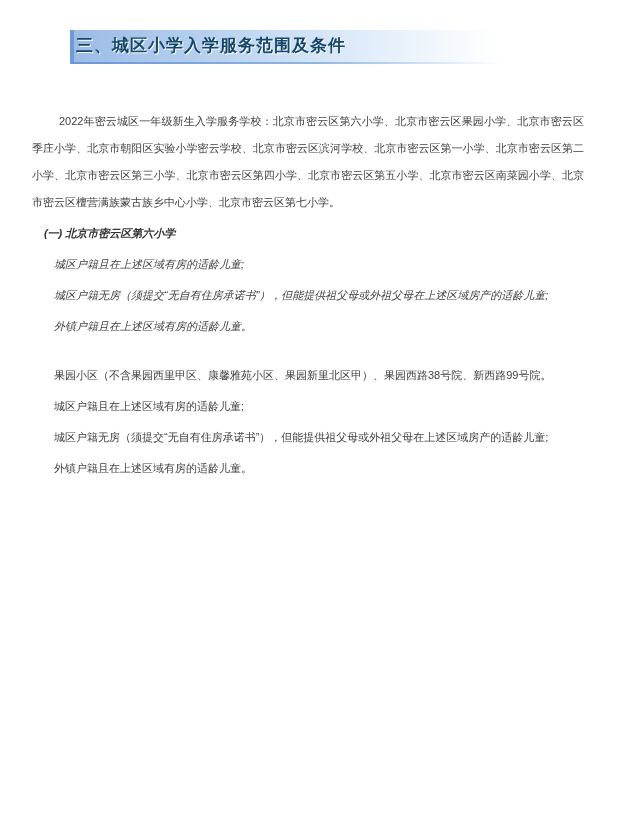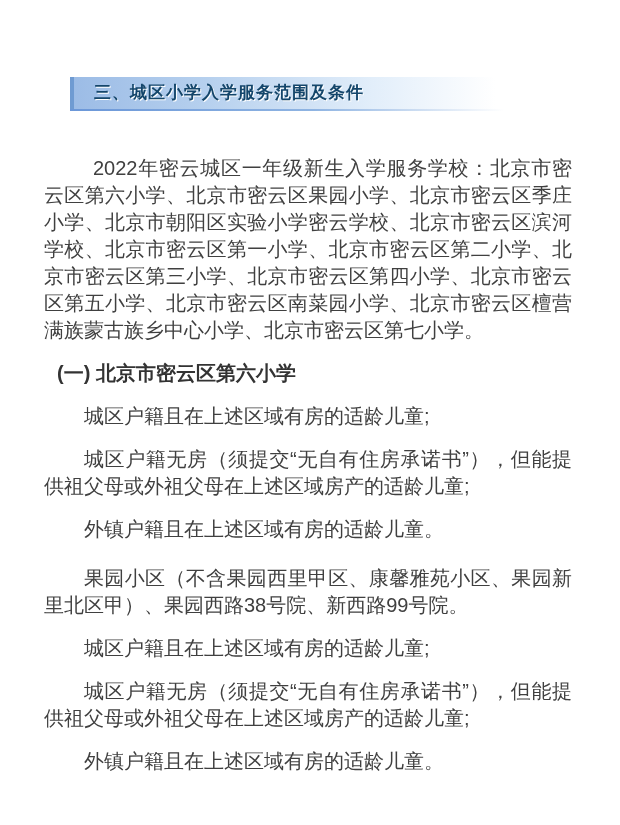--- a/index.html
+++ b/index.html
@@ -21,28 +21,27 @@
   }
   .content {
     padding: 30px 32px 0 28px;
   }
   .section-header {
     position: relative;
     margin-left: 42px;
     width: 443px;
     height: 32px;
     line-height: 31px;
-    padding-left: 20px;
+    padding-left: 2px;
     border-left: 4px solid var(--header-border);
     background: linear-gradient(90deg,
       #9cbce6 0%,
       #b6d0ee 30%,
       #e2eefa 68%,
       #ffffff 96%);
-    margin-top: 47px;
   }
   .section-header::after {
     content: "";
     position: absolute;
     left: -4px;
     right: 0;
     bottom: -2px;
     height: 2px;
     background: linear-gradient(90deg,
       var(--header-underline) 0%,
@@ -50,30 +49,30 @@
       rgba(255,255,255,0) 98%);
   }
   .section-header .bar-title {
     font-size: 17px;
     font-weight: bold;
     color: var(--header-text);
     letter-spacing: 1px;
     text-shadow: 1px 1px 0 #ffffff;
   }
   p {
-    margin: 16px;
-    font-size: 20px;
+    margin: 4px;
+    font-size: 11px;
     line-height: 27px;
     text-align: justify;
   }
   .intro {
     margin-top: 46px;
     text-indent: 2.45em;
   }
-  .school-section.sec1 { margin-top: 4px; }
+  .school-section.sec1 { margin-top: 4px; font-style: italic; }
   .school-section.sec2 { margin-top: 22px; }
   .school-section.sec3 { margin-top: 4px; }
   .sec-heading {
     font-weight: bold;
     color: var(--heading-text);
     text-indent: 0;
   }
   .sec1 .sec-heading { margin-left: 1.45em; }
   .sec2 .sec-heading, .sec3 .sec-heading { margin-left: 2.5em; }
   .body-para {

